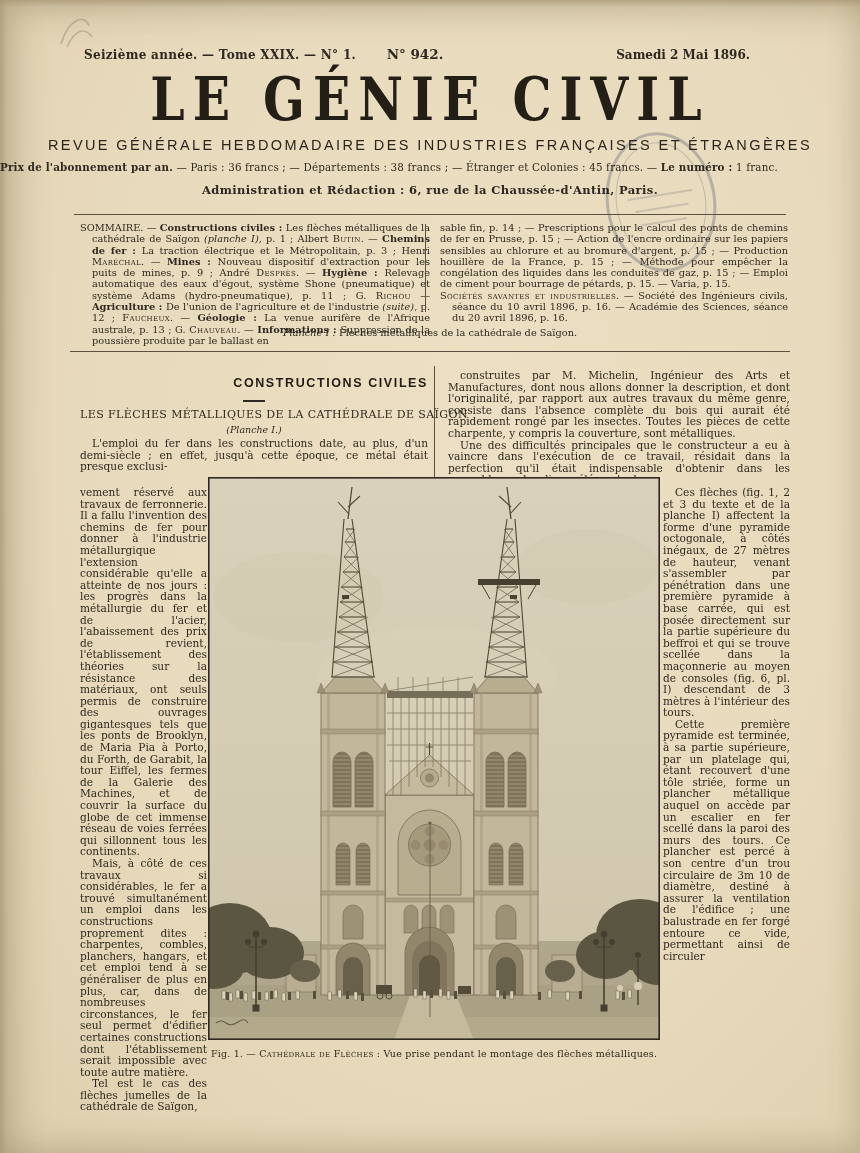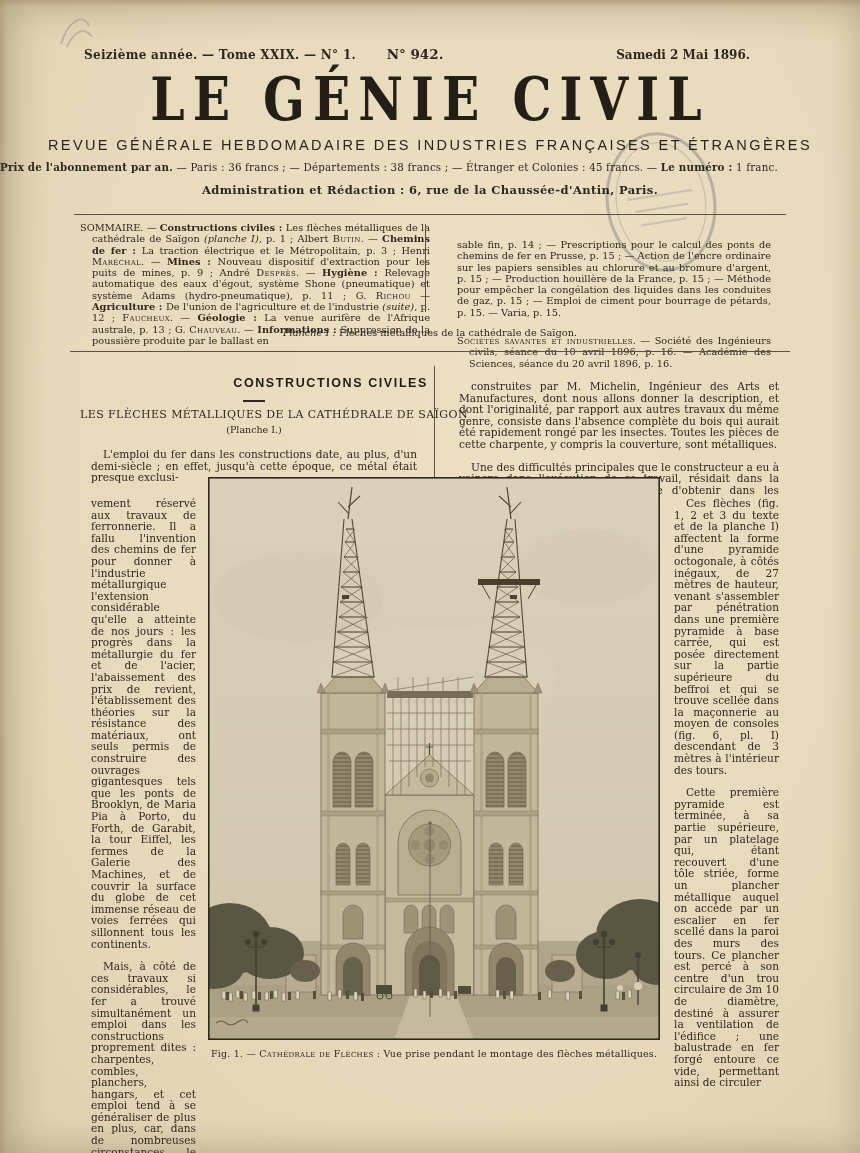--- a/index.html
+++ b/index.html
@@ -29,34 +29,34 @@
   .rule-mid{left:70px;top:351px;width:720px}
   
   .postal-stamp{left:606px;top:132px;width:104px;height:134px;border-radius:50%;
     border:3px solid rgba(90,110,148,.35);transform:rotate(-9deg);mix-blend-mode:multiply;}
   .postal-stamp::before{content:"";position:absolute;inset:7px;border-radius:50%;border:1.5px solid rgba(90,110,148,.28);}
   .postal-stamp .s1,.postal-stamp .s2,.postal-stamp .s3{position:absolute;left:18%;width:64%;height:2px;background:rgba(90,110,148,.22);border-radius:2px}
   .postal-stamp .s1{top:44%} .postal-stamp .s2{top:54%;left:24%;width:52%} .postal-stamp .s3{top:64%;left:28%;width:44%}
   
   .sommaire-left{left:80px;top:222px;width:338px;font-size:9.8px;line-height:11.3px;text-align:justify;}
   .sommaire-right{left:440px;top:222px;width:348px;font-size:9.8px;line-height:11.3px;text-align:justify;}
-  .sommaire-right p{margin:17px}
+  .sommaire-right p{margin:0}
   .hang{padding-left:12px;text-indent:-12px;display:block}
   .sommaire-divider{left:425px;top:224px;width:1px;height:88px;background:#5a5140}
   .planche-reference{left:0;top:327px;width:860px;text-align:center;font-size:9.8px}
   
   .column-divider{left:434px;top:366px;width:1px;height:112px;background:#5a5140}
   .section-heading{left:80px;top:376px;width:348px;text-align:right;
     font-family:"Liberation Sans",sans-serif;font-weight:bold;font-size:12.5px;letter-spacing:1.6px;color:#221d14}
   .heading-dash{left:243px;top:400px;width:22px;height:1.6px;background:#2e2920}
   .article-subheading{left:80px;top:408px;width:348px;text-align:center;font-size:11px;letter-spacing:.4px;white-space:nowrap}
-  .planche-note{left:80px;top:424px;width:348px;text-align:center;font-size:9.5px}
+  .planche-note{left:80px;top:424px;width:348px;text-align:center;font-style:italic;font-size:9.5px}
   .bodytext{font-size:10.6px;line-height:11.6px;text-align:justify;
     -webkit-hyphens:auto;hyphens:auto;}
-  .bodytext p{margin:11px}
+  .bodytext p{margin:0}
   .bodytext p.ind{text-indent:12px}
   .intro-wide{left:80px;top:438px;width:348px}
   .left-narrow{left:80px;top:487px;width:127px}
   .right-wide{left:448px;top:370px;width:342px}
   .right-narrow{left:663px;top:487px;width:127px}
   
   .figure-photo{left:208px;top:477px;width:452px;height:563px;}
   .figure-photo svg{display:block}
   .figure-caption{left:208px;top:1048px;width:452px;text-align:center;font-size:9.5px;letter-spacing:.2px;white-space:nowrap}
   

